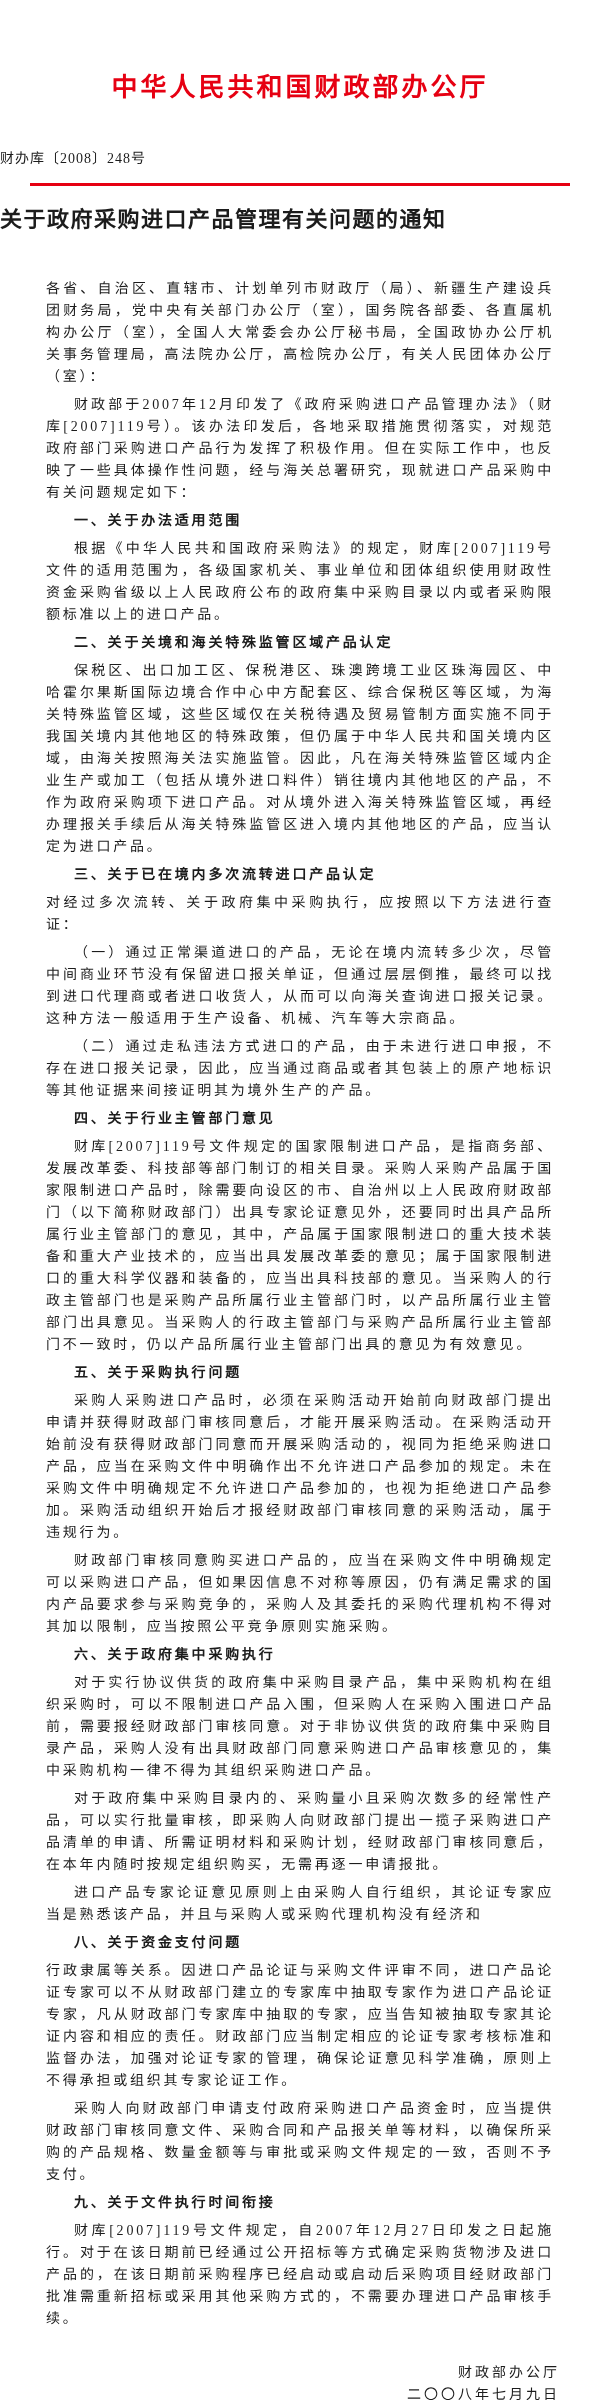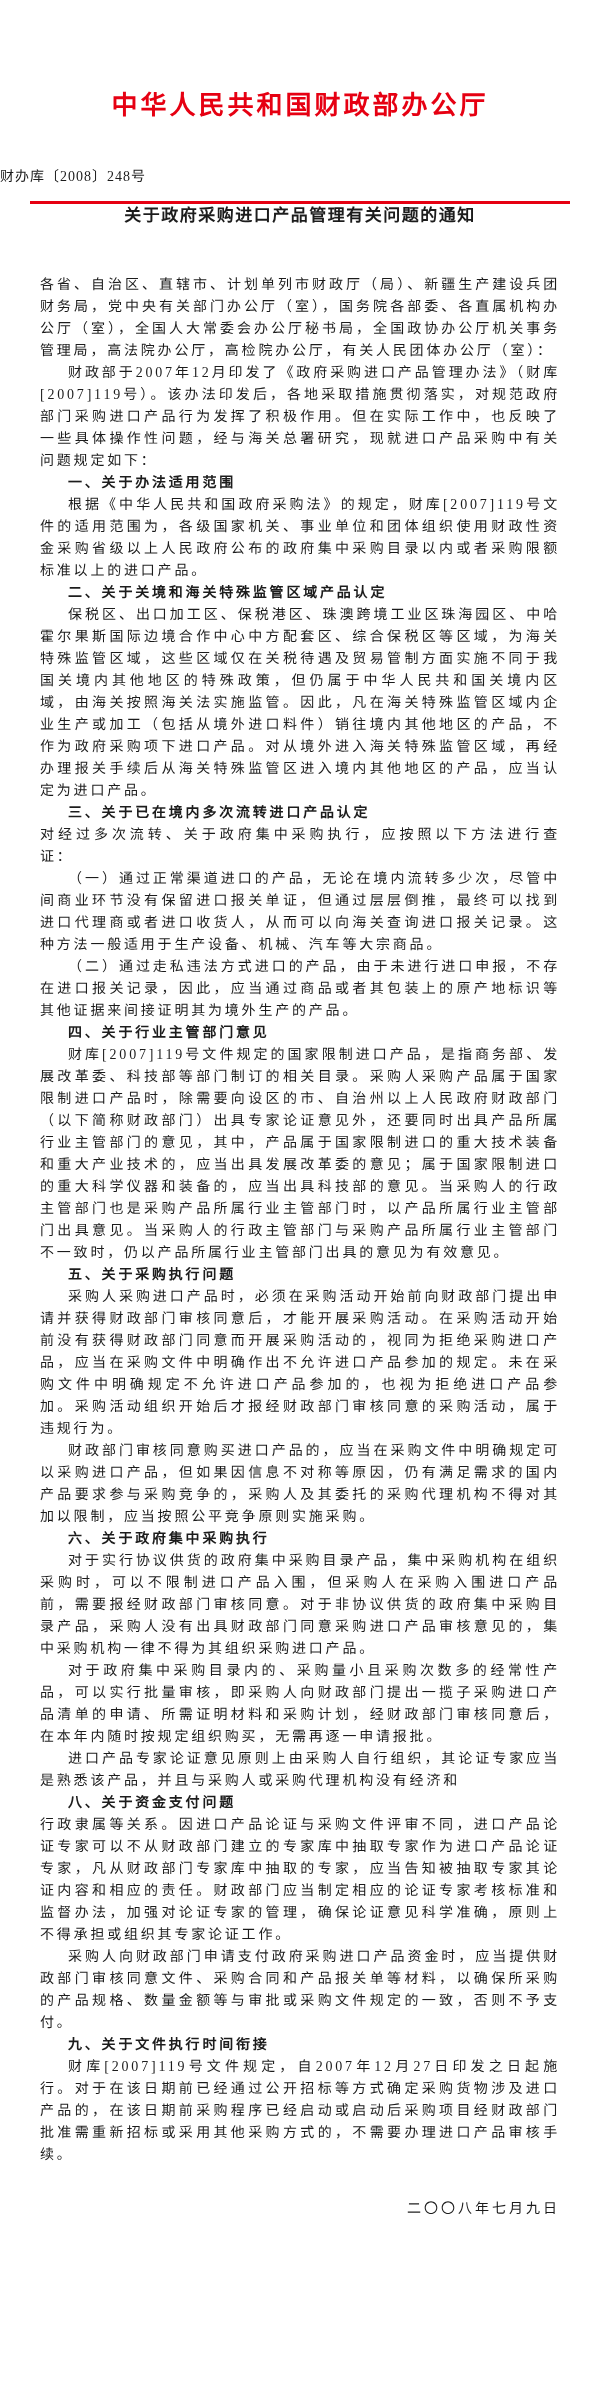--- a/index.html
+++ b/index.html
@@ -2,42 +2,42 @@
 <html lang="zh-CN" style="--accent: #e60012;"><head>
 <meta charset="utf-8">
 <style>
   html,body{margin:0;padding:0;background:#ffffff;}
   .page{
     width:600px;height:2400px;overflow:hidden;box-sizing:border-box;
     background:#ffffff;color:#1c1c1c;
     font-family:"Liberation Serif","DejaVu Serif",serif;
   }
   .issuer{
-    padding-top:90px;text-align:center;
+    padding-top:72px;text-align:center;
     font-size:26px;line-height:32px;font-weight:bold;
     color:var(--accent,#e60012);letter-spacing:3px;
   }
   .doc-number{
     margin-top:46px;text-align:left;
     font-size:14px;line-height:18px;letter-spacing:1px;
   }
   .red-rule{
     height:3px;background:var(--accent,#e60012);
     margin:15px 30px 0 30px;
   }
   .doc-title{
-    text-align:center;
-    font-size:17px;line-height:24px;font-weight:bold;letter-spacing:1.5px;
+    margin-top:22px;
+    font-size:22px;line-height:24px;font-weight:bold;letter-spacing:1.5px;
   }
   .doc-body{
     margin:46px 40px 0 40px;
     font-size:14px;line-height:22px;letter-spacing:2.8px;
     text-align:justify;
   }
-  .para{margin:0;padding:0;}
+  .para{margin:6px;padding:0;}
   .para.indent{text-indent:2em;}
   .para.heading{text-indent:2em;font-weight:bold;}
   .signature{
     margin-top:32px;text-align:right;
     font-size:14px;line-height:22px;letter-spacing:3px;
   }
 </style>
 </head>
 <body>
 
@@ -70,16 +70,17 @@
       <p class="para heading">六、关于政府集中采购执行</p>
       <p class="para indent">对于实行协议供货的政府集中采购目录产品，集中采购机构在组织采购时，可以不限制进口产品入围，但采购人在采购入围进口产品前，需要报经财政部门审核同意。对于非协议供货的政府集中采购目录产品，采购人没有出具财政部门同意采购进口产品审核意见的，集中采购机构一律不得为其组织采购进口产品。</p>
       <p class="para indent">对于政府集中采购目录内的、采购量小且采购次数多的经常性产品，可以实行批量审核，即采购人向财政部门提出一揽子采购进口产品清单的申请、所需证明材料和采购计划，经财政部门审核同意后，在本年内随时按规定组织购买，无需再逐一申请报批。</p>
       <p class="para indent">进口产品专家论证意见原则上由采购人自行组织，其论证专家应当是熟悉该产品，并且与采购人或采购代理机构没有经济和</p>
       <p class="para heading">八、关于资金支付问题</p>
       <p class="para flush">行政隶属等关系。因进口产品论证与采购文件评审不同，进口产品论证专家可以不从财政部门建立的专家库中抽取专家作为进口产品论证专家，凡从财政部门专家库中抽取的专家，应当告知被抽取专家其论证内容和相应的责任。财政部门应当制定相应的论证专家考核标准和监督办法，加强对论证专家的管理，确保论证意见科学准确，原则上不得承担或组织其专家论证工作。</p>
       <p class="para indent">采购人向财政部门申请支付政府采购进口产品资金时，应当提供财政部门审核同意文件、采购合同和产品报关单等材料，以确保所采购的产品规格、数量金额等与审批或采购文件规定的一致，否则不予支付。</p>
       <p class="para heading">九、关于文件执行时间衔接</p>
       <p class="para indent">财库[2007]119号文件规定，自2007年12月27日印发之日起施行。对于在该日期前已经通过公开招标等方式确定采购货物涉及进口产品的，在该日期前采购程序已经启动或启动后采购项目经财政部门批准需重新招标或采用其他采购方式的，不需要办理进口产品审核手续。</p>
       <div class="signature">
+      <div>财政部办公厅</div>
       <div>二〇〇八年七月九日</div>
     </div>
   </div>
 </div>
 
 </body></html>

